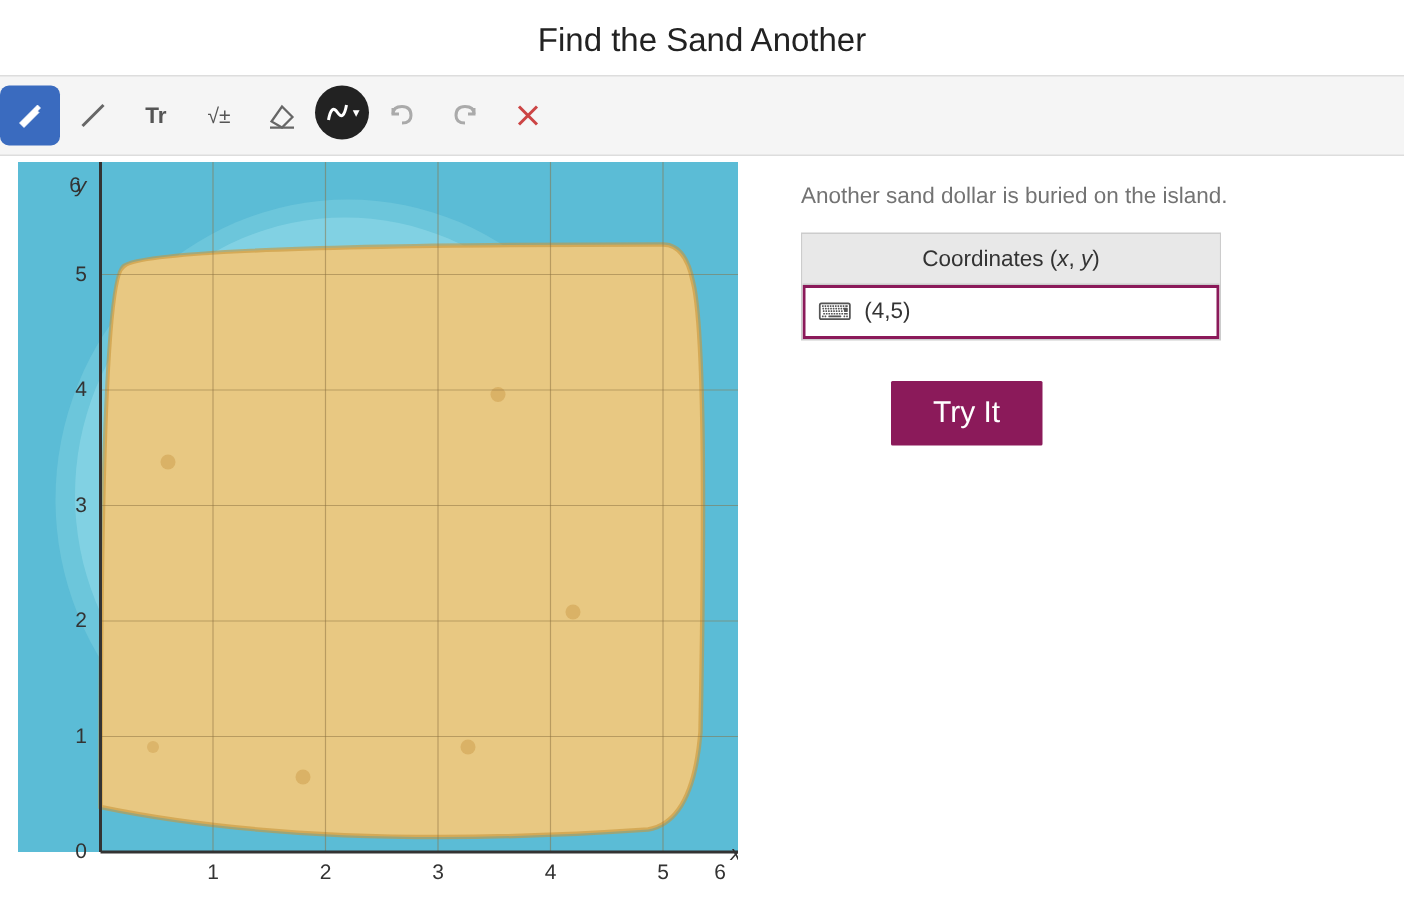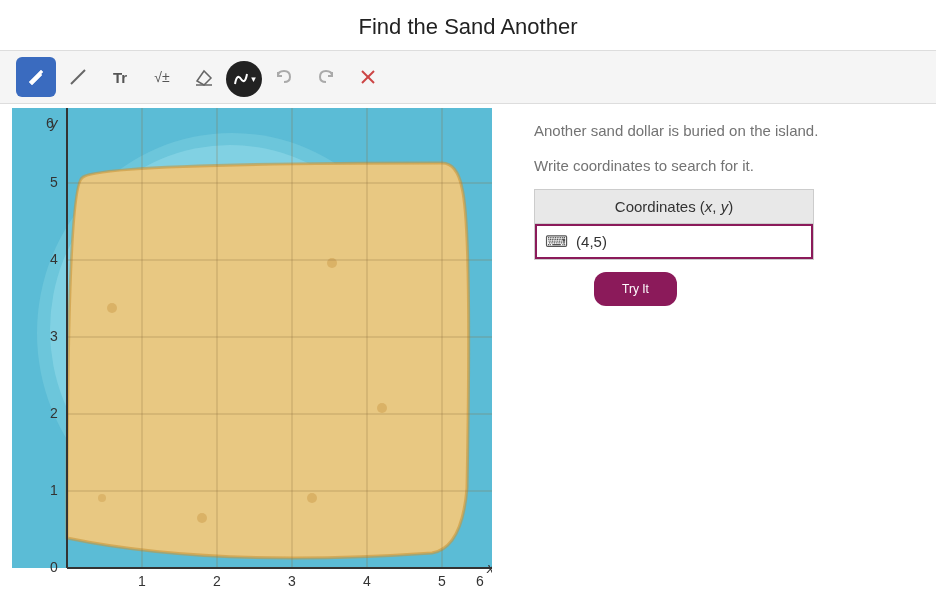--- a/index.html
+++ b/index.html
@@ -16,22 +16,22 @@
     .page-title {
       text-align: center;
       font-size: 22px;
       font-weight: 400;
       padding: 14px 0 10px;
       color: #222;
     }
 
     .toolbar {
       display: flex;
-      align-items: flex-end;
-      padding: 6px 16px;
+      align-items: flex-start;
+      padding: 6px 0;
       background: #f5f5f5;
       border-top: 1px solid #ddd;
       border-bottom: 1px solid #ddd;
       gap: 2px;
     }
 
     .tool-btn {
       width: 40px;
       height: 40px;
       display: flex;
@@ -125,26 +125,27 @@
       font-size: 15px;
       color: #333;
       background: transparent;
       text-align: left;
     }
 
     .try-it-btn {
       background: #8b1a5a;
       color: #fff;
       border: none;
-      border-radius: 12px;
+      border-radius: 1px;
       padding: 10px 28px;
-      font-size: 12px;
+      font-size: 20px;
       cursor: pointer;
       align-self: flex-start;
       margin-left: 60px;
+      margin-top: 15px;
     }
 
     
     .graph-svg {
       width: 480px;
       height: 480px;
     }
   </style>
 </head>
 <body>
@@ -271,21 +272,20 @@
       <text x="280" y="478" font-size="14" fill="#333" text-anchor="middle">3</text>
       <text x="355" y="478" font-size="14" fill="#333" text-anchor="middle">4</text>
       <text x="430" y="478" font-size="14" fill="#333" text-anchor="middle">5</text>
       <text x="468" y="478" font-size="14" fill="#333" text-anchor="middle">6</text>
       <text x="475" y="465" font-size="14" fill="#333" font-style="italic">x</text>
     </svg>
   </div>
 
   <div class="right-panel">
     <p class="description-text">Another sand dollar is buried on the island.</p>
-    <p class="description-text">Write coordinates to search for it.</p>
 
     <div class="coordinates-table">
       <div class="coordinates-header">
         Coordinates (<em>x</em>, <em>y</em>)
       </div>
       <div class="coordinates-input-row">
         <span class="keyboard-icon">⌨</span>
         <input class="coordinates-input" type="text" value="(4,5)" style="">
       </div>
     </div>

